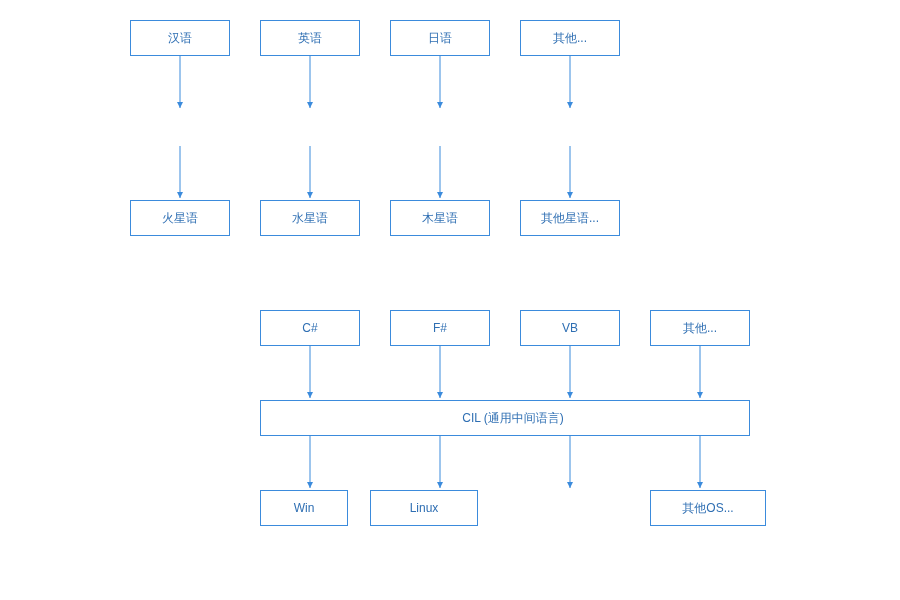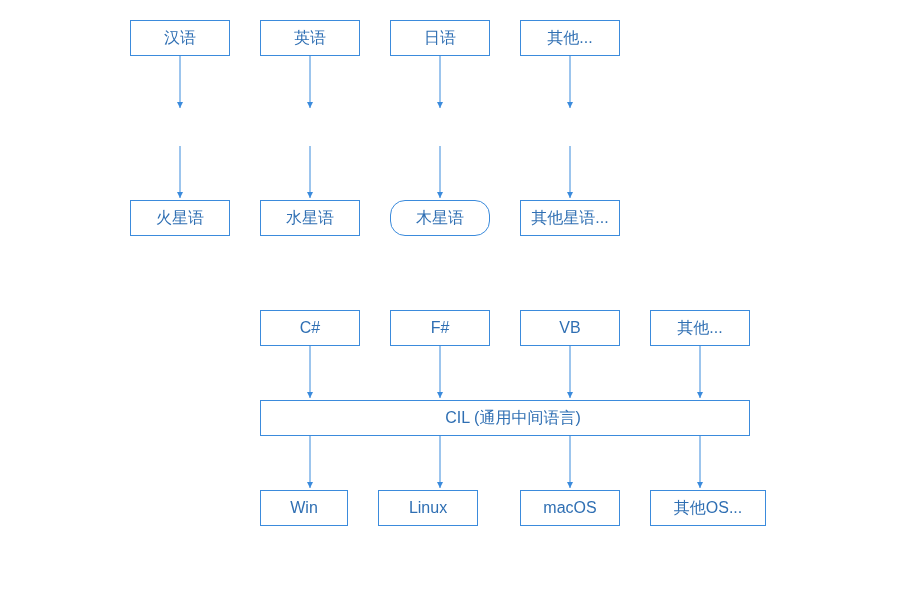--- a/index.html
+++ b/index.html
@@ -12,21 +12,21 @@
   }
   .stage {
     position: relative;
     width: 900px;
     height: 600px;
   }
   .box {
     position: absolute;
     border: 1px solid #3b8bdc;
     color: #2f6fb3;
-    font-size: 16px;
+    font-size: 12px;
     display: flex;
     align-items: center;
     justify-content: center;
     background: #ffffff;
     box-sizing: border-box;
     white-space: nowrap;
   }
   svg {
     position: absolute;
     left: 0;
@@ -62,21 +62,21 @@
       <span>其他...</span>
     </div>
 
 
   <div class="box" style="left:130px; top:200px; width:100px; height:36px;">
       <span>火星语</span>
     </div>
   <div class="box" style="left:260px; top:200px; width:100px; height:36px;text-align:center;">
       <span>水星语</span>
     </div>
-  <div class="box" style="left:390px; top:200px; width:100px; height:36px;border-radius:15px;">
+  <div class="box" style="left:390px; top:200px; width:100px; height:36px;">
       <span>木星语</span>
     </div>
   <div class="box" style="left:520px; top:200px; width:100px; height:36px;">
       <span>其他星语...</span>
     </div>
 
   <div class="box" style="left:260px; top:310px; width:100px; height:36px;">
       <span>C#</span>
     </div>
   <div class="box" style="left:390px; top:310px; width:100px; height:36px;">
@@ -89,25 +89,22 @@
       <span>其他...</span>
     </div>
 
   <div class="box" style="left:260px; top:400px; width:490px; height:36px;padding-left:16px;">
       <span>CIL (通用中间语言)</span>
     </div>
 
   <div class="box" style="left:260px; top:490px; width:88px; height:36px;">
       <span>Win</span>
     </div>
-  <div class="box" style="left:378px; top:490px; width:100px; height:36px;">
+  <div class="box" style="left:370px; top:490px; width:108px; height:36px;">
       <span>Linux</span>
-    </div>
-  <div class="box" style="left:520px; top:490px; width:100px; height:36px;">
-      <span>macOS</span>
     </div>
   <div class="box" style="left:650px; top:490px; width:116px; height:36px;">
       <span>其他OS...</span>
     </div>
 
   <svg>
     <defs>
       <marker id="ah" markerWidth="8" markerHeight="8" refX="6" refY="3" orient="auto">
         <path d="M0,0 L6,3 L0,6 Z" class="arrowhead"></path>
       </marker>

